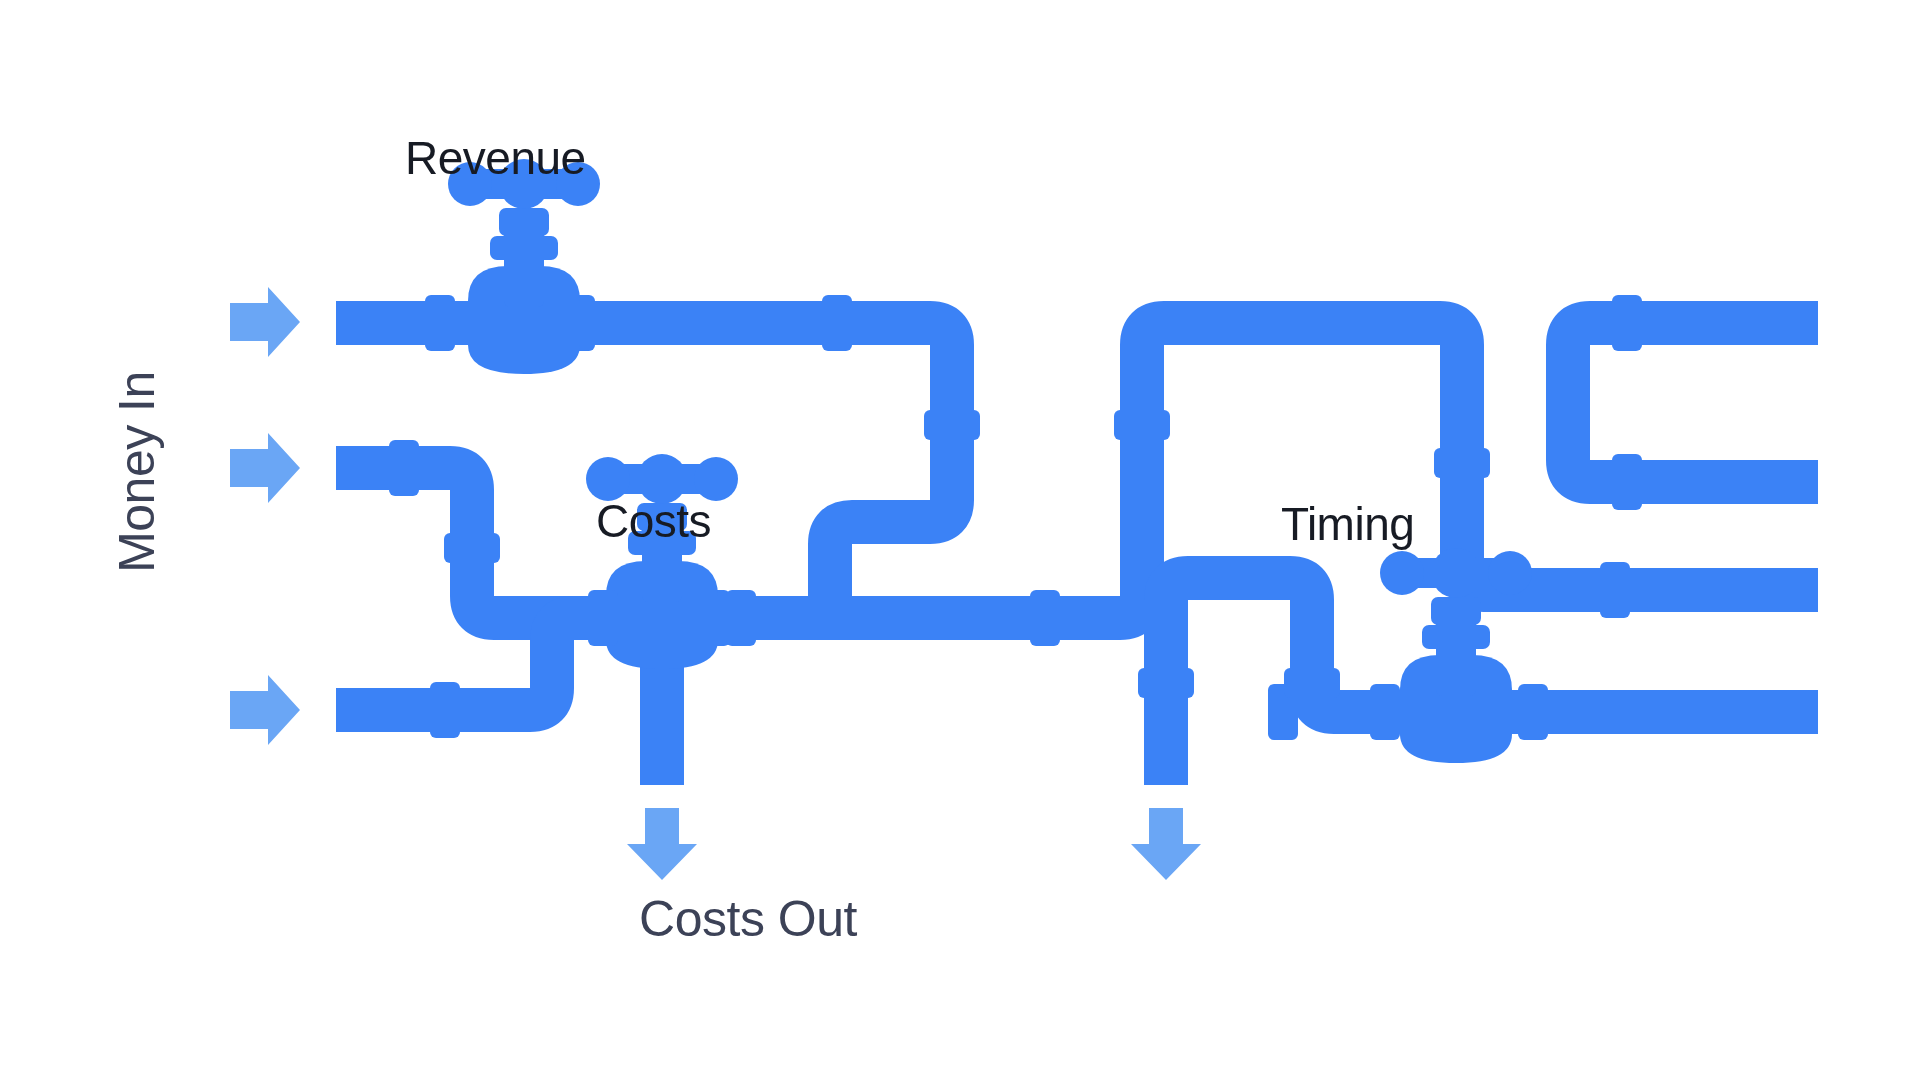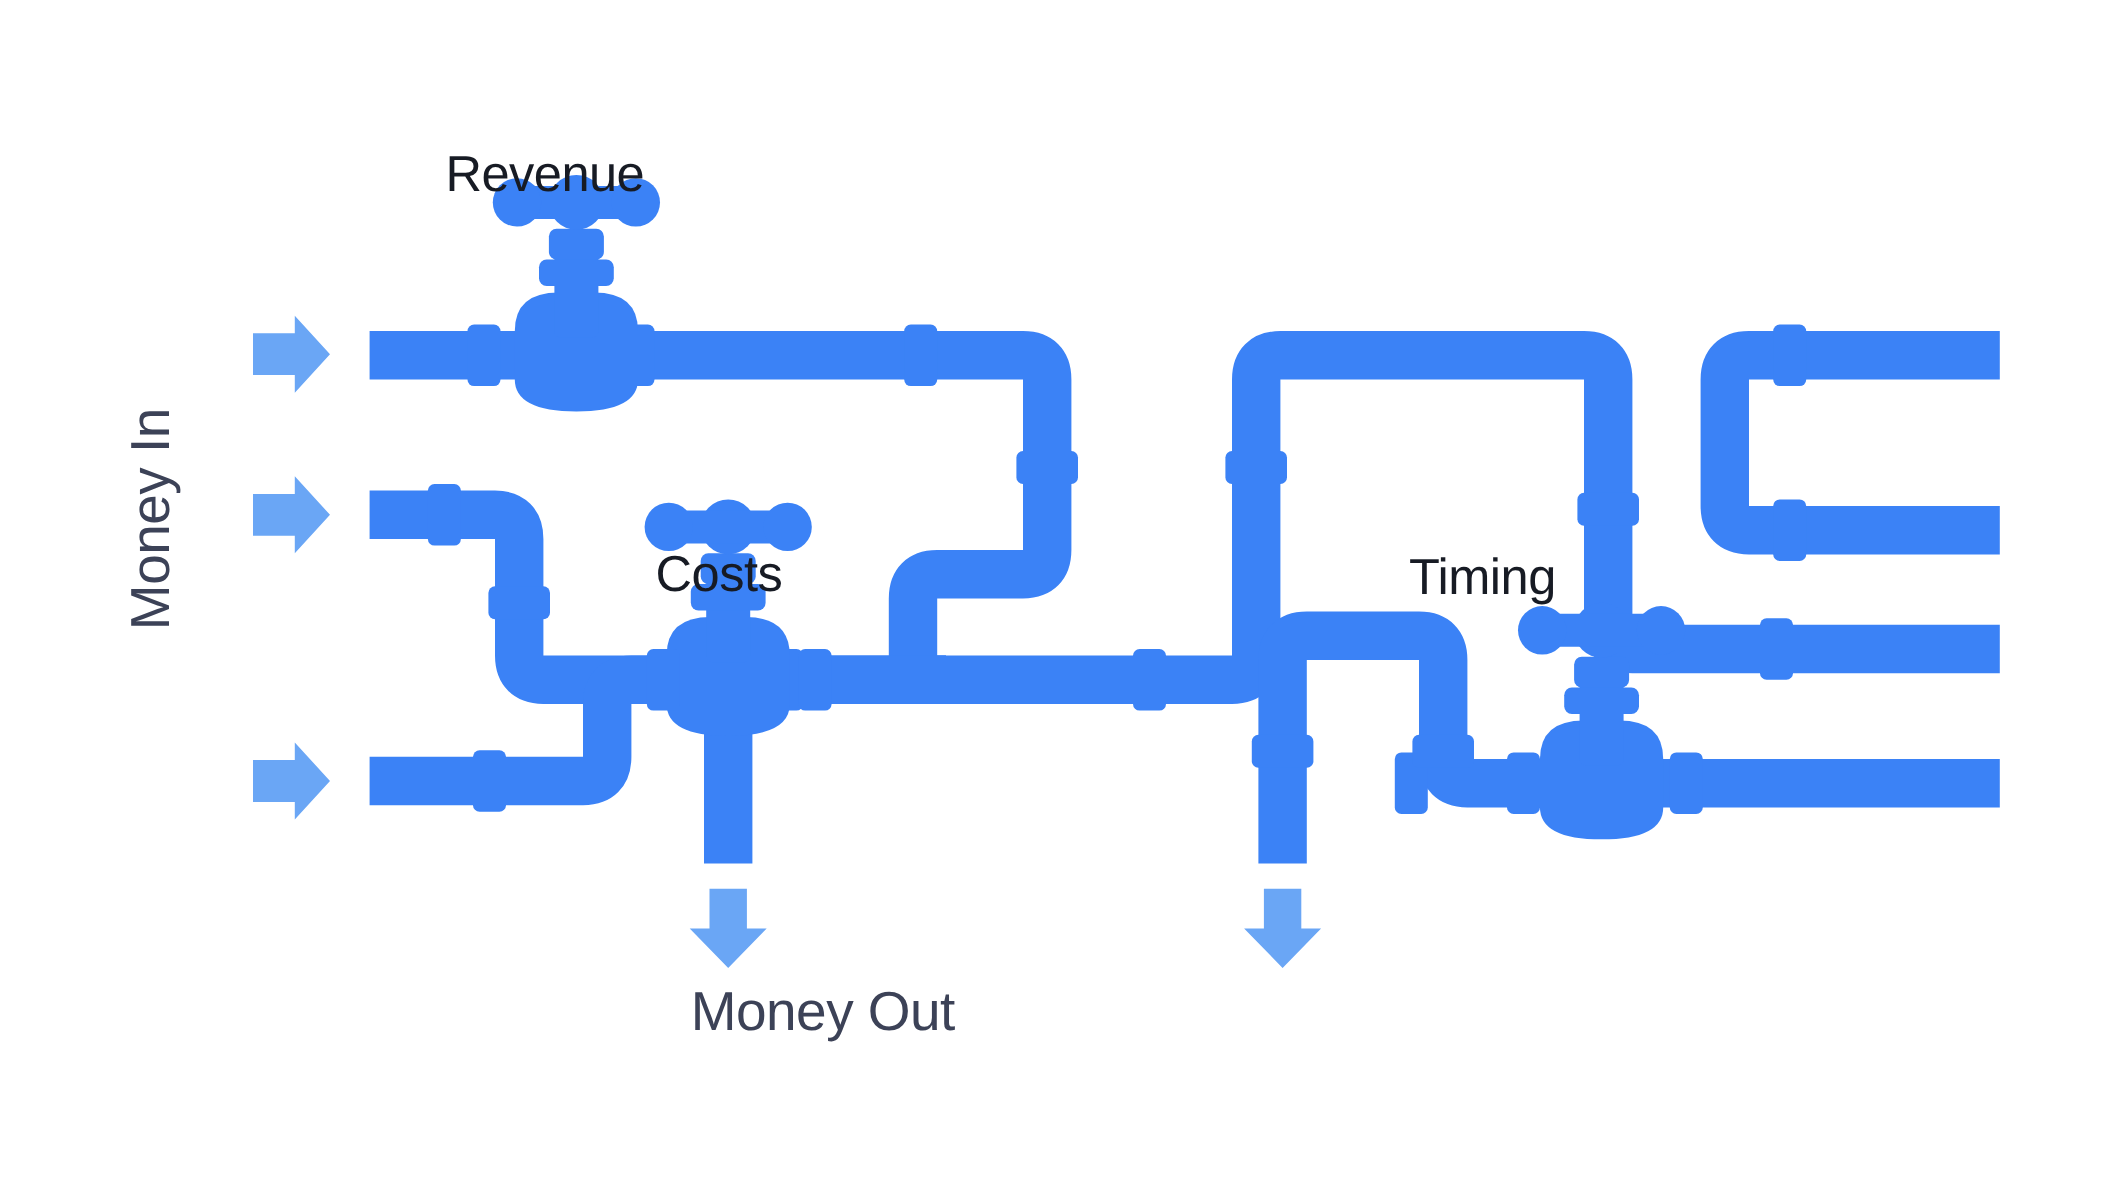--- a/index.html
+++ b/index.html
@@ -182,15 +182,15 @@
   </svg>
 
   <div class="lbl valve-label" id="label-revenue">Revenue</div>
 
   <div class="lbl valve-label" id="label-costs">Costs</div>
 
   <div class="lbl valve-label" id="label-timing">Timing</div>
 
   <div class="lbl" id="label-money-in">Money In</div>
 
-  <div class="lbl" id="label-money-out">Money Out</div>
+  <div class="lbl" id="label-money-out">Costs Out</div>
 
 </div>
 
 </body></html>

